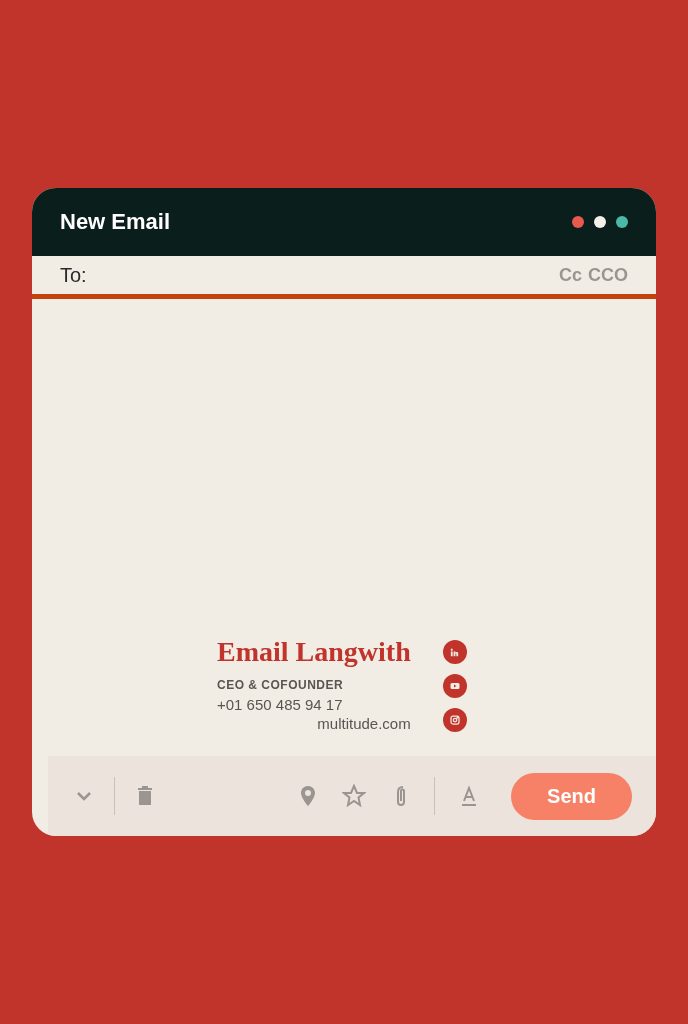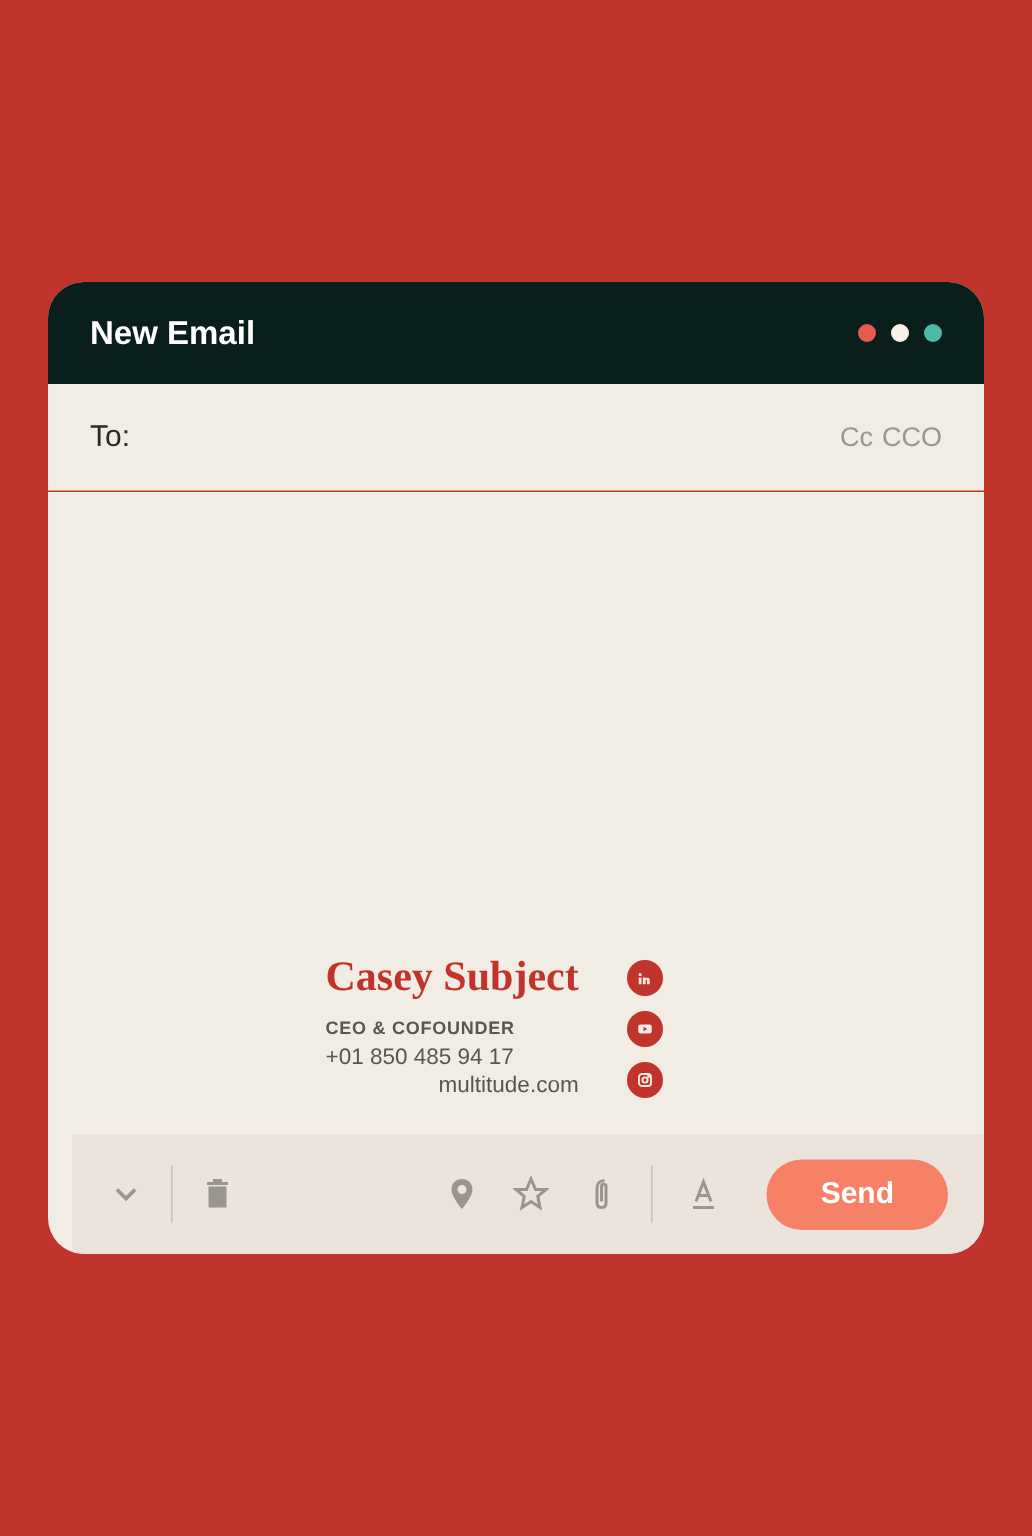--- a/index.html
+++ b/index.html
@@ -53,40 +53,40 @@
       width: 12px;
       height: 12px;
       border-radius: 50%;
     }
     
     .traffic-red { background: #e85a4f; }
     .traffic-white { background: #f5f0e8; }
     .traffic-teal { background: #4cb8a8; }
     
     .field-row {
-      height: 72px;
+      height: 43px;
       display: flex;
       align-items: center;
       justify-content: space-between;
       padding: 0 28px;
-      border-bottom: 1px solid #c2410c;
+      border-bottom: 5px solid #c2410c;
     }
     
     .field-label {
       color: #2a2a2a;
       font-size: 20px;
       font-weight: 500;
     }
     
     .cc-group {
       display: flex;
       gap: 6px;
       color: #9a9590;
       font-size: 18px;
-      font-weight: 400;
+      font-weight: 700;
     }
     
     .attach-icon svg {
       width: 26px;
       height: 26px;
     }
     
     .body-area {
       flex: 1;
       position: relative;
@@ -225,23 +225,23 @@
     <div class="cc-group">
       <span>Cc</span>
       <span>CCO</span>
     </div>
   </div>
 
 
   <div class="body-area">
     <div class="signature">
       <div class="sig-text">
-        <div class="sig-name">Casey Subject</div>
+        <div class="sig-name">Email Langwith</div>
         <div class="sig-title">CEO &amp; COFOUNDER</div>
-        <div class="sig-phone">+01 850 485 94 17</div>
+        <div class="sig-phone">+01 650 485 94 17</div>
         <div class="sig-website">multitude.com</div>
       </div>
       <div class="social-icons">
         <div class="social-circle">
           <svg width="11" height="11" viewBox="0 0 24 24" fill="#f1ece4">
               <path d="M4 4h4v4H4zM4 10h4v10H4zM10 10h4v2c1-2 6-2 6 2v6h-4v-5c0-2-2-2-2 0v5h-4z"></path>
             </svg>
         </div>
         <div class="social-circle">
           <svg width="12" height="12" viewBox="0 0 24 24" fill="#f1ece4">

